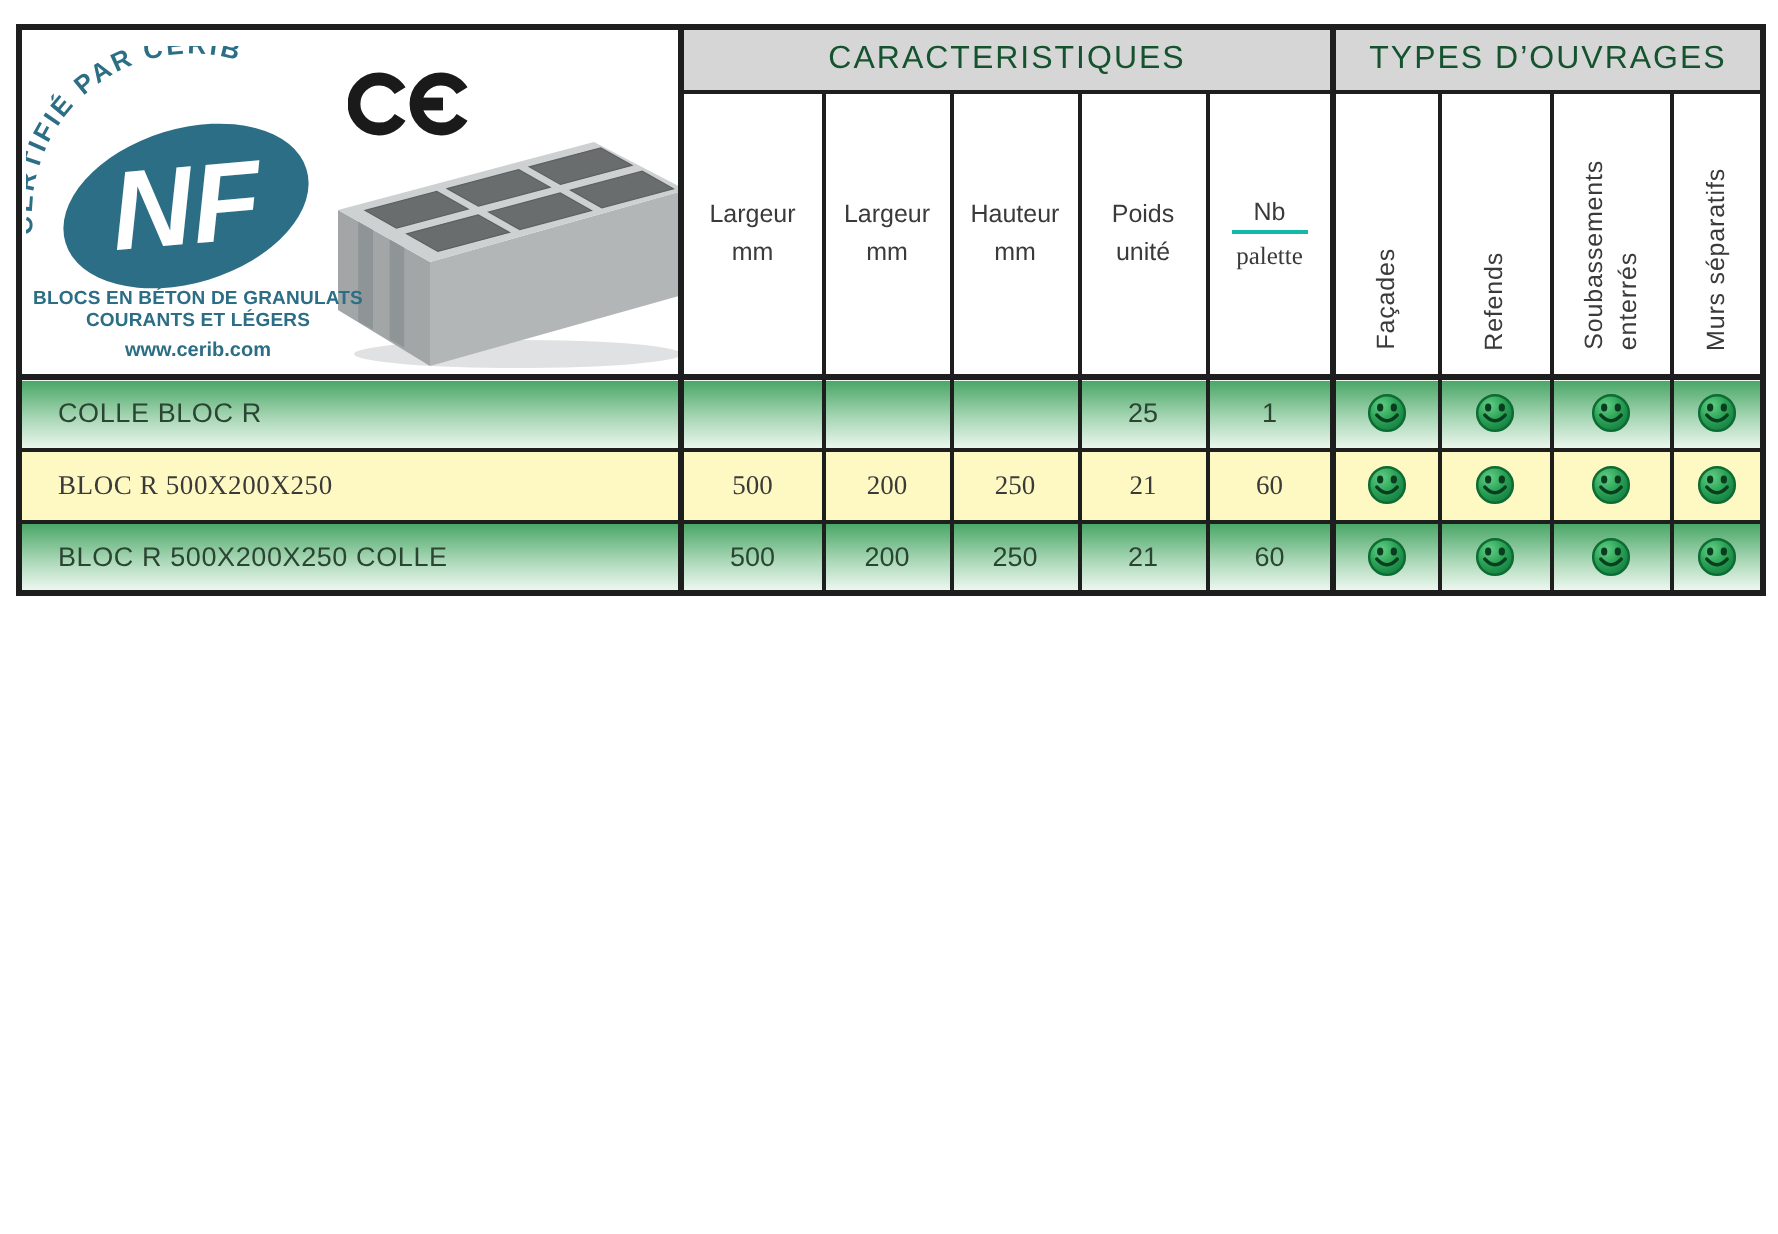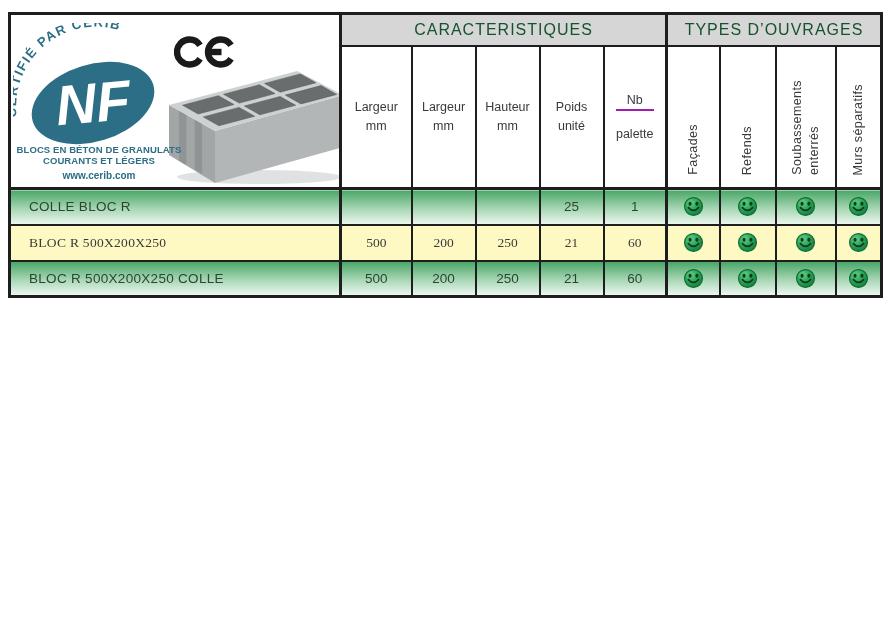--- a/index.html
+++ b/index.html
@@ -21,22 +21,22 @@
     text-align:center;vertical-align:middle;
   }
 
   
   .col-head{
     height:140px;background:#ffffff;font-weight:400;font-size:12.5px;color:#3a3a3a;
     text-align:center;vertical-align:middle;
   }
   .col-head .line{display:block;line-height:1.5;}
   .frac{display:inline-block;}
-  .frac-top{display:block;width:max-content;margin:0 auto;border-bottom:2px solid #a21caf;padding:0 11px 2px;}
-  .frac-bottom{display:block;padding-top:16px;}
+  .frac-top{display:block;width:max-content;margin:0 auto;border-bottom:2px solid #14b8a6;padding:0 11px 2px;}
+  .frac-bottom{display:block;padding-top:4px;font-family:Liberation Serif, serif;}
   .col-head.vert{vertical-align:bottom;}
   .vwrap{display:flex;justify-content:center;align-items:flex-end;padding-bottom:12px;}
   .vtext{
     display:inline-block;writing-mode:vertical-rl;transform:rotate(180deg);
     font-size:12.5px;color:#3a3a3a;letter-spacing:0.4px;line-height:1.3;white-space:nowrap;
   }
 
   
   tbody tr{height:36px;}
   tbody td{vertical-align:middle;font-size:13.5px;}

